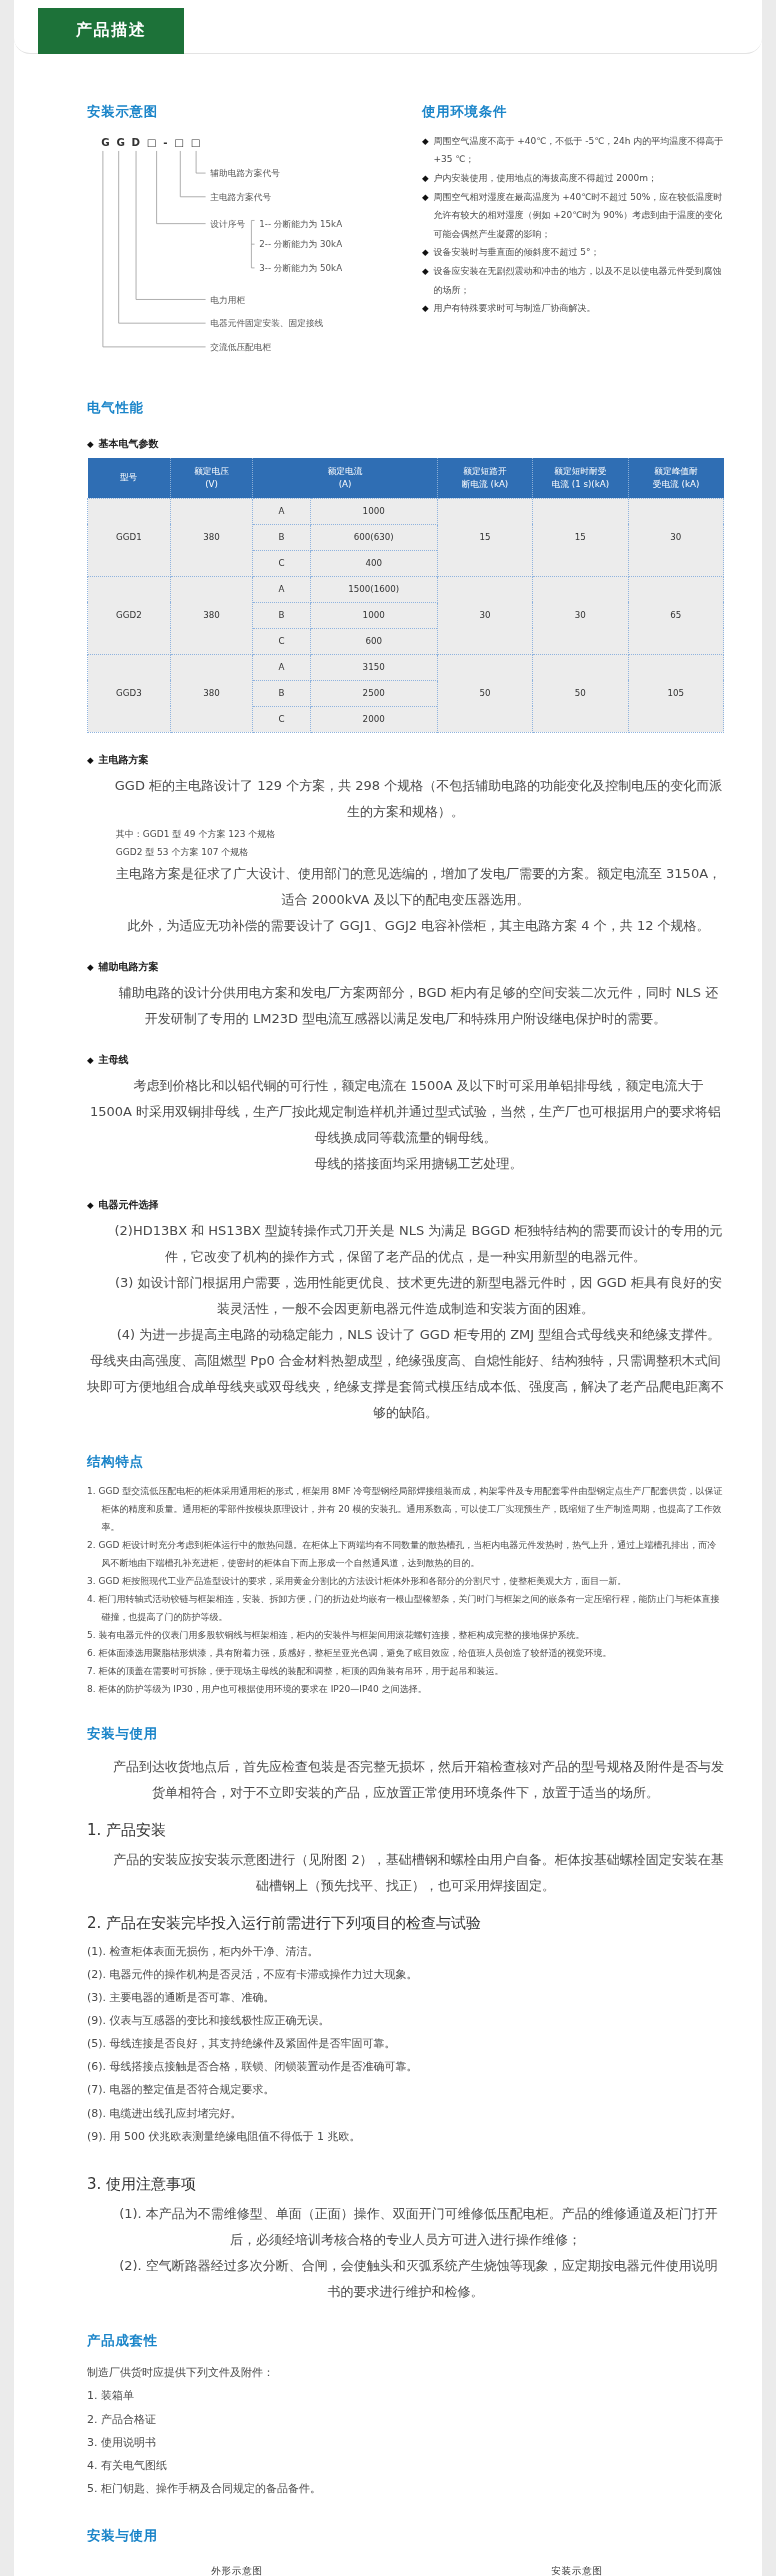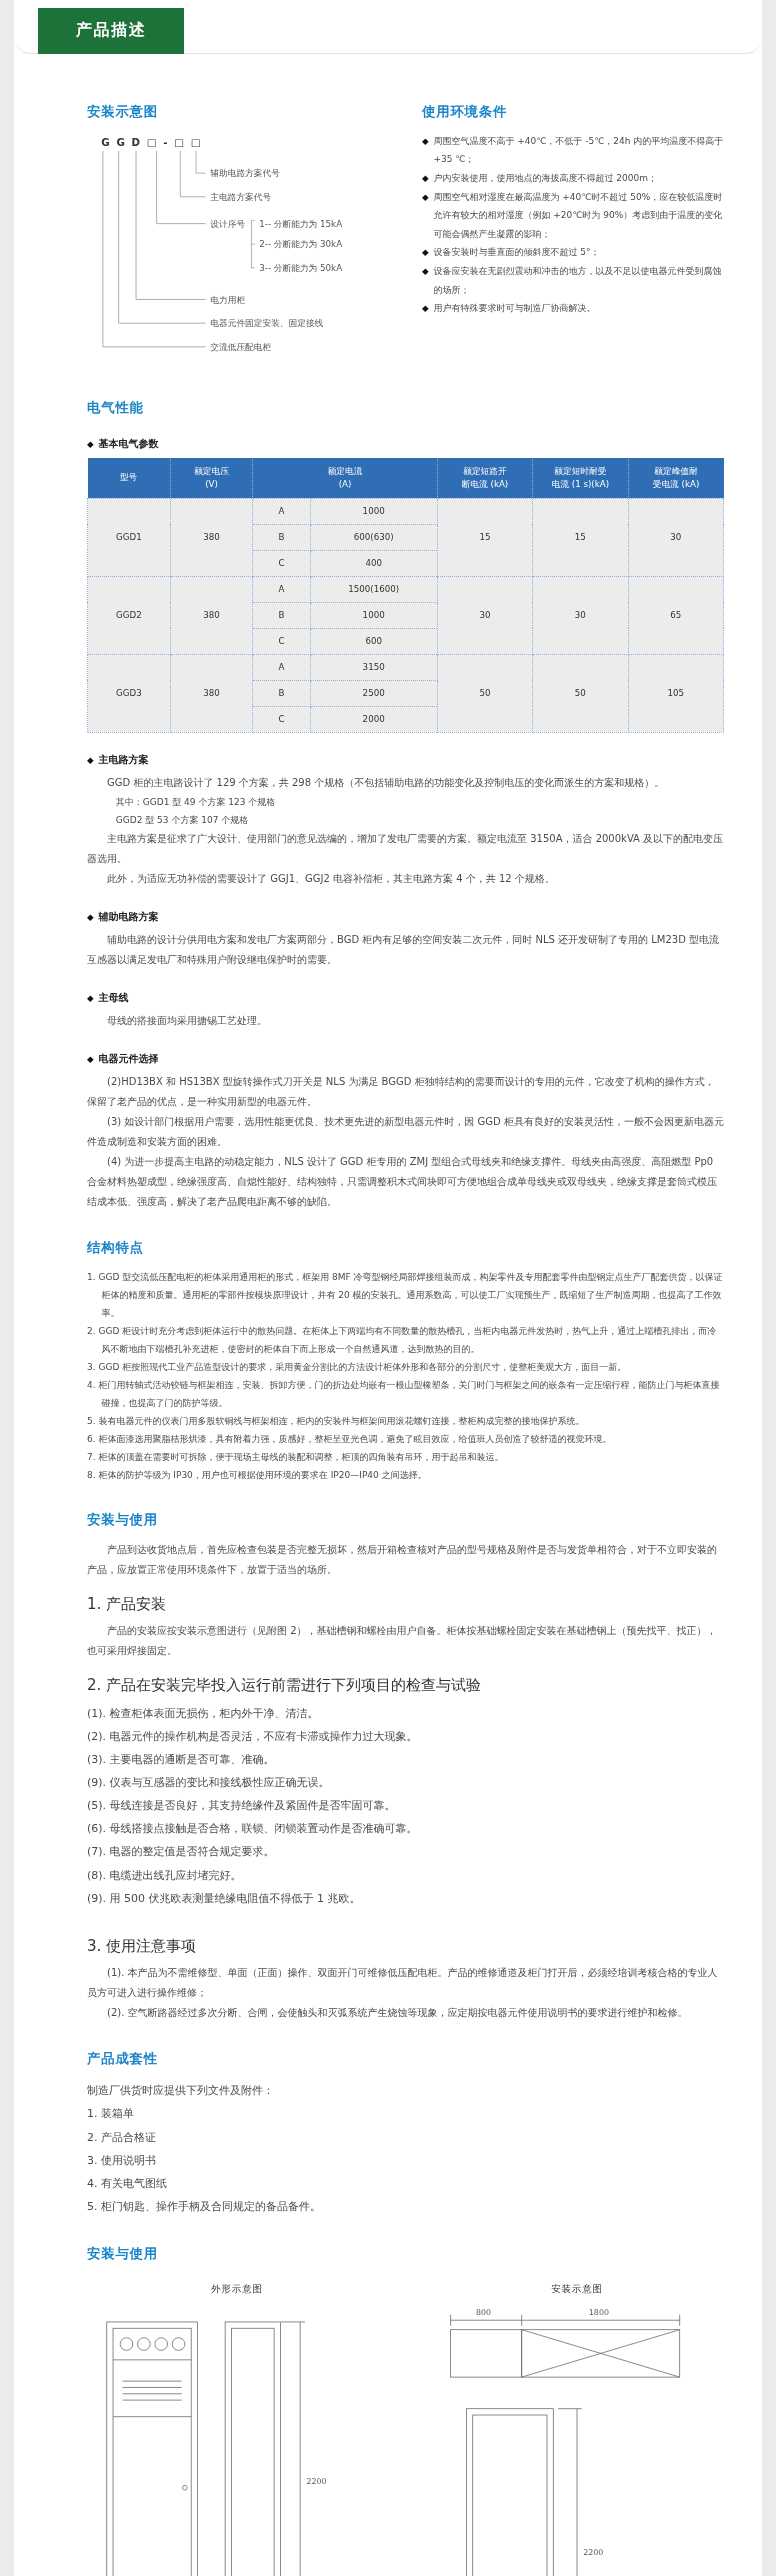--- a/index.html
+++ b/index.html
@@ -18,21 +18,21 @@
   .badge {
     display:inline-block; background:#1d7239; color:#fff;
     font-size:16px; font-weight:bold; letter-spacing:1.6px;
     padding: 12px 38px 13.4px 38px; margin-bottom:-1.6px;
   }
   
   .content { padding: 0 38px 0 73px; }
   h2.sec-head { color:#1b85c9; font-size:13.4px; font-weight:bold; letter-spacing:0.8px; margin: 27px 0 11px 0; }
   .sub-head { font-size:10px; font-weight:bold; color:#222; margin: 20.5px 0 6.3px 0; }
   .diamond { font-size:8.7px; margin-right:4.7px; color:#111; }
-  .para { font-size:10px; line-height:2.0; color:#4a4a4a; text-indent:2em; }
+  .para { font-size:13px; line-height:2.0; color:#4a4a4a; text-indent:2em;text-align:center; }
   .num-para { font-size:9px; line-height:2.0; color:#4a4a4a; padding-left:1.6em; text-indent:-1.6em; margin:0; }
   .sub-line { font-size:9px; line-height:2.0; color:#4a4a4a; margin-left:3.2em; }
   .plain-line { font-size:11px; line-height:2.1; color:#4a4a4a; }
   .list-title { font-size:15px; line-height:2.2; color:#333; margin-top:8px; }
   
   .top-cols { display:flex; gap:22px; margin-top:22px; }
   .col-left { width:313px; flex:none; }
   .col-right { flex:1; }
   .model-svg text { font-size:11px; fill:#555; }
   .model-svg .code { font-size:13px; font-weight:bold; fill:#333; letter-spacing:2px; }
@@ -219,20 +219,21 @@
     <div>
         <div class="sub-head"><span class="diamond">◆</span><span>主电路方案</span></div>
         <p class="para">GGD 柜的主电路设计了 129 个方案，共 298 个规格（不包括辅助电路的功能变化及控制电压的变化而派生的方案和规格）。</p>
         <div class="sub-line">其中：GGD1 型 49 个方案 123 个规格</div>
         <div class="sub-line">GGD2 型 53 个方案 107 个规格</div>
         <p class="para">主电路方案是征求了广大设计、使用部门的意见选编的，增加了发电厂需要的方案。额定电流至 3150A，适合 2000kVA 及以下的配电变压器选用。</p>
         <p class="para">此外，为适应无功补偿的需要设计了 GGJ1、GGJ2 电容补偿柜，其主电路方案 4 个，共 12 个规格。</p>
         <div class="sub-head"><span class="diamond">◆</span><span>辅助电路方案</span></div>
         <p class="para">辅助电路的设计分供用电方案和发电厂方案两部分，BGD 柜内有足够的空间安装二次元件，同时 NLS 还开发研制了专用的 LM23D 型电流互感器以满足发电厂和特殊用户附设继电保护时的需要。</p>
         <div class="sub-head"><span class="diamond">◆</span><span>主母线</span></div>
+        <p class="para">考虑到价格比和以铝代铜的可行性，额定电流在 1500A 及以下时可采用单铝排母线，额定电流大于 1500A 时采用双铜排母线，生产厂按此规定制造样机并通过型式试验，当然，生产厂也可根据用户的要求将铝母线换成同等载流量的铜母线。</p>
         <p class="para">母线的搭接面均采用搪锡工艺处理。</p>
         <div class="sub-head"><span class="diamond">◆</span><span>电器元件选择</span></div>
         <p class="para">(2)HD13BX 和 HS13BX 型旋转操作式刀开关是 NLS 为满足 BGGD 柜独特结构的需要而设计的专用的元件，它改变了机构的操作方式，保留了老产品的优点，是一种实用新型的电器元件。</p>
         <p class="para">(3) 如设计部门根据用户需要，选用性能更优良、技术更先进的新型电器元件时，因 GGD 柜具有良好的安装灵活性，一般不会因更新电器元件造成制造和安装方面的困难。</p>
         <p class="para">(4) 为进一步提高主电路的动稳定能力，NLS 设计了 GGD 柜专用的 ZMJ 型组合式母线夹和绝缘支撑件。母线夹由高强度、高阻燃型 Pp0 合金材料热塑成型，绝缘强度高、自熄性能好、结构独特，只需调整积木式间块即可方便地组合成单母线夹或双母线夹，绝缘支撑是套筒式模压结成本低、强度高，解决了老产品爬电距离不够的缺陷。</p>
       </div>
 
     <h2 class="sec-head">结构特点</h2>
     <div>
         <p class="num-para">1. GGD 型交流低压配电柜的柜体采用通用柜的形式，框架用 8MF 冷弯型钢经局部焊接组装而成，构架零件及专用配套零件由型钢定点生产厂配套供货，以保证柜体的精度和质量。通用柜的零部件按模块原理设计，并有 20 模的安装孔。通用系数高，可以使工厂实现预生产，既缩短了生产制造周期，也提高了工作效率。</p>

